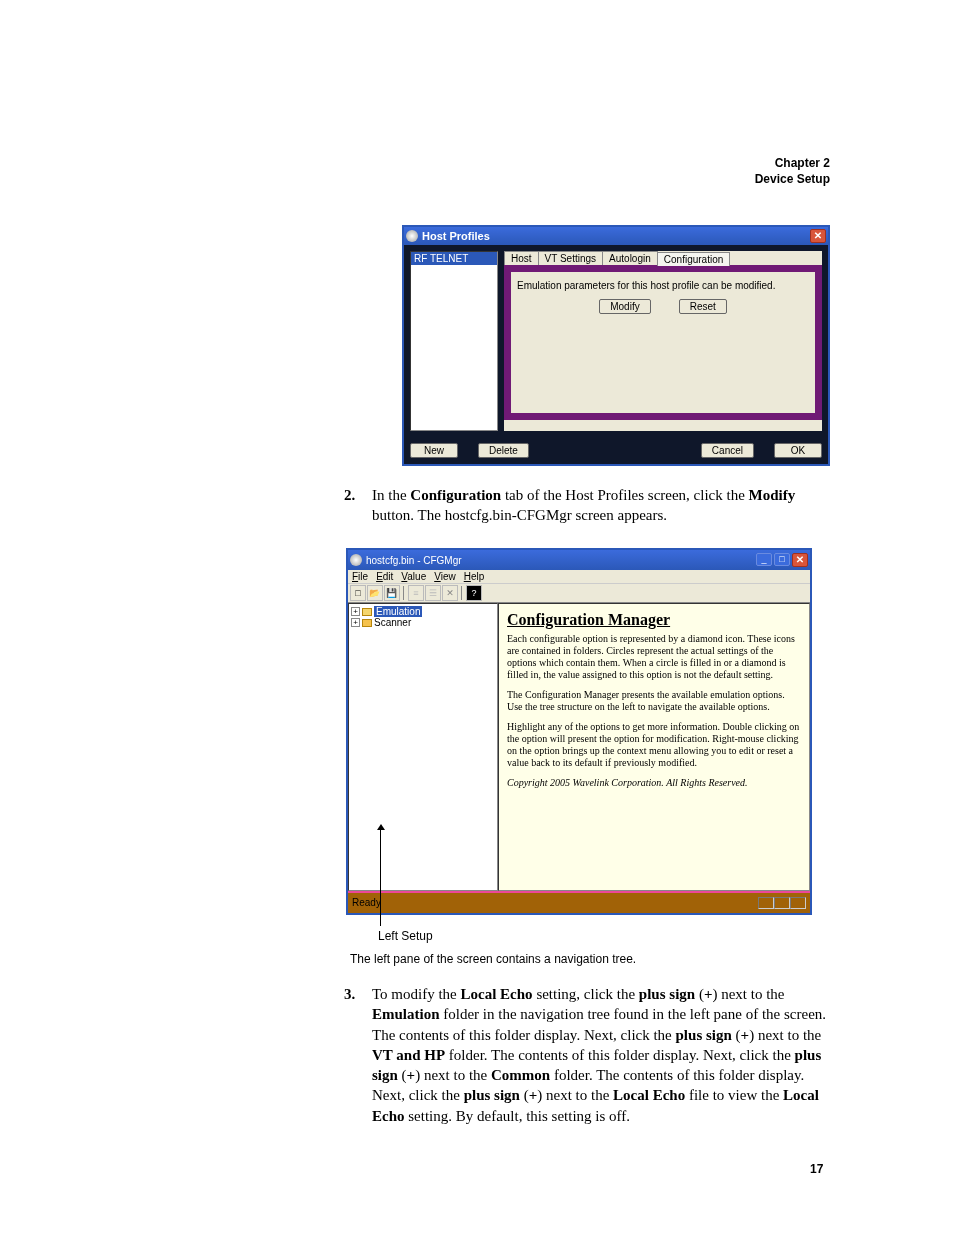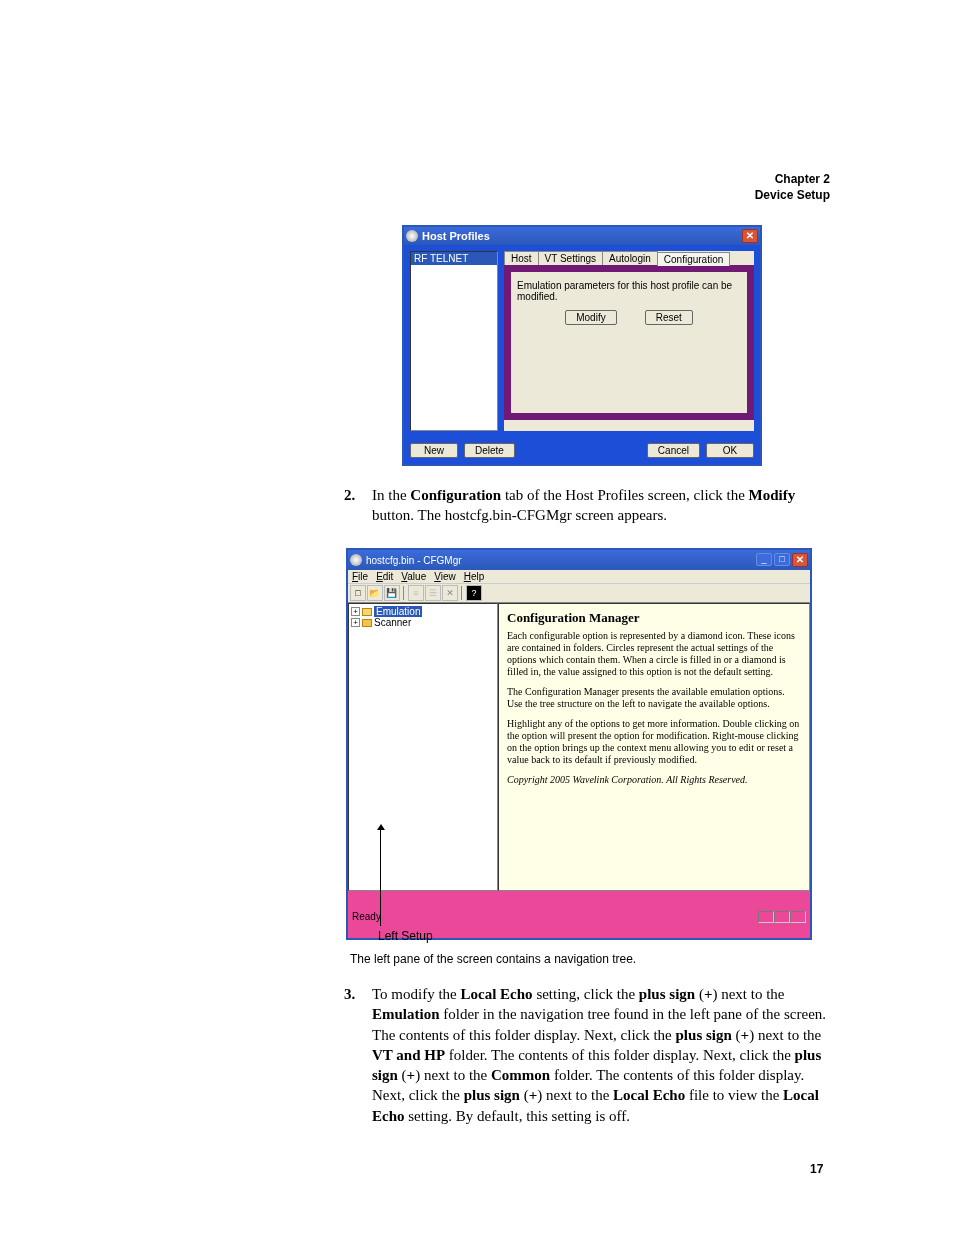--- a/index.html
+++ b/index.html
@@ -18,23 +18,23 @@
     font-weight: bold;
     line-height: 1.3;
     margin-bottom: 30px;
   }
 
   
   .hp-window {
     position: absolute;
     left: 402px;
     top: 225px;
-    width: 360px;
+    width: 428px;
     border: 2px solid #2b58b8;
-    background: #1d4ed8;
+    background: #0f172a;
     font-family: Tahoma, Arial, sans-serif;
     font-size: 10px;
   }
   .hp-titlebar {
     background: linear-gradient(#3b6bdc,#2b58b8);
     color: #fff;
     font-weight: bold;
     font-size: 11px;
     height: 18px;
     display: flex;
@@ -105,21 +105,21 @@
     font-size: 10px;
     border-radius: 2px;
     min-width: 48px;
     text-align: center;
   }
   .hp-footer {
     display: flex;
     justify-content: space-between;
     padding: 6px;
   }
-  .hp-footer .left, .hp-footer .right { display:flex; gap:6px;align-items:flex-end; }
+  .hp-footer .left, .hp-footer .right { display:flex; gap:20px;align-items:flex-end; }
 
   
   .step {
     display: flex;
     gap: 14px;
     font-size: 15px;
     line-height: 1.35;
   }
   .step .num { font-weight: bold; min-width: 14px; }
   .step .text b { font-weight: bold; }
@@ -195,36 +195,36 @@
   .cfg-content {
     flex:1;
     background:#ffffe8;
     border:1px inset #888;
     padding:6px 8px;
     font-family: 'Times New Roman', serif;
     font-size:10px;
     line-height:1.2;
   }
   .cfg-content h2 {
-    font-size:13px; margin-bottom:4px; font-weight:bold;
+    font-size:16px; margin-bottom:4px; font-weight:bold;text-decoration:underline;
   }
   .cfg-content p { margin-bottom:8px; }
   .cfg-content .copy { font-style:italic; }
   .cfg-status {
-    background:#ec4899; border-top:5px solid #ec4899;
-    font-size:10px; padding:15px 4px;
+    background:#a16207; border-top:2px solid #ec4899;
+    font-size:10px; padding:4px 4px;
     display:flex; justify-content:space-between;
   }
   .cfg-status .cells { display:flex; }
   .cfg-status .cell { width:16px;height:12px;border:1px inset #ccc; }
 </style>
 </head>
 <body>
 
-<div class="chapter-header" style="position:absolute; left:140px; top:172px; width:690px;">
+<div class="chapter-header" style="position:absolute; left:140px; top:156px; width:690px;">
   <div>Chapter 2</div>
   <div>Device Setup</div>
 </div>
 
 <div class="hp-window">
   <div class="hp-titlebar">
     <div class="title-left">
       <div class="ti-icon"></div>
       <span>Host Profiles</span>
     </div>

